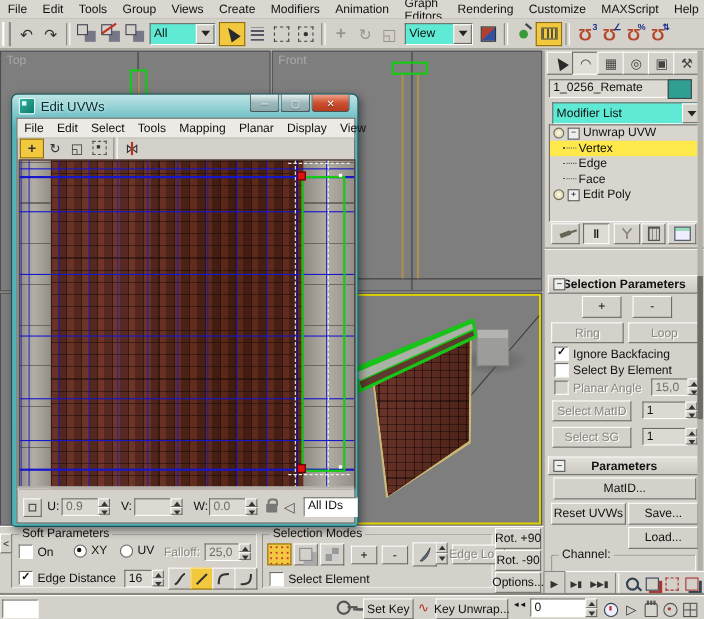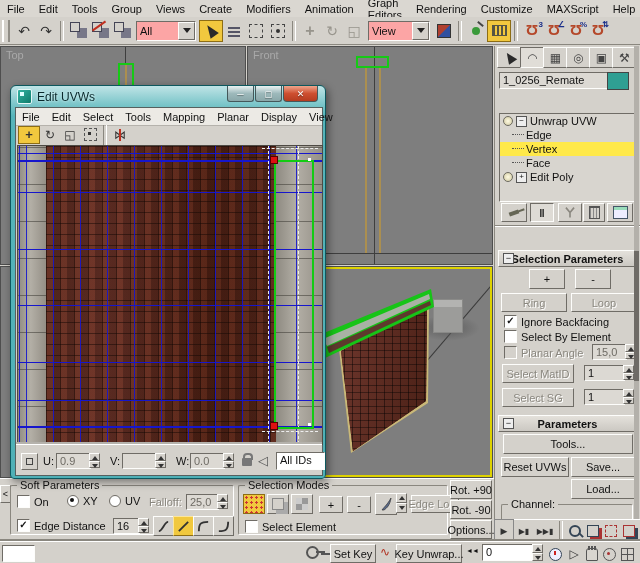--- a/index.html
+++ b/index.html
@@ -44,21 +44,21 @@
            border-bottom:1px solid #8a877f;display:flex;align-items:center;}
   .menubar .mi{padding:1px 7px;font-size:11px;}
   
   .main-toolbar{position:absolute;left:0;top:17px;width:640px;height:28px;background:#d4d1cb;
                 border-bottom:1px solid #8a877f;display:flex;align-items:center;padding-left:2px;box-sizing:border-box;}
   .tbi{width:22px;height:22px;display:flex;align-items:center;justify-content:center;
        font-size:14px;color:#333;position:relative;flex:none;}
   .tbi.gray{color:#97948c;}
   .tbi.ybg{background:#f1c83e;border:1px solid #8d6d14;width:22px;height:20px;}
   .grip{width:4px;height:22px;border-left:2px solid #fff;border-right:2px solid #908d86;margin-right:3px;flex:none;}
-  .dd{position:relative;height:18px;background:#fca5a5;border:1px solid;border-color:#6f6c66 #fdfdfb #fdfdfb #6f6c66;
+  .dd{position:relative;height:18px;background:#5eead4;border:1px solid;border-color:#6f6c66 #fdfdfb #fdfdfb #6f6c66;
       display:flex;align-items:center;flex:none;margin:0 3px;}
   .dd .txt{padding:0 3px;flex:1;font-size:11px;}
   .dd .arr{width:15px;height:16px;background:#d4d1cb;border:1px solid;border-color:#fdfdfb #6f6c66 #6f6c66 #fdfdfb;
            display:flex;align-items:center;justify-content:center;}
   .dd .arr::after{content:"";border-left:4px solid transparent;border-right:4px solid transparent;border-top:5px solid #222;}
   .magnet{color:#b5482a;font-weight:bold;font-size:15px;display:inline-block;transform:rotate(180deg);}
   .badge{position:absolute;right:0;top:0;font-size:8px;font-weight:bold;color:#1a2f8a;transform:none;}
   .lnk{width:8px;height:8px;border:1px solid #445;box-shadow:7px 6px 0 0 #778;position:relative;top:-4px;left:-3px;}
   .lnk.red::after{content:"";position:absolute;left:-2px;top:2px;width:16px;height:2px;background:#c03020;transform:rotate(-35deg);}
   .bars-ico{width:12px;height:12px;background:repeating-linear-gradient(0deg,#556 0 2px,transparent 2px 4px);}
@@ -508,34 +508,38 @@
     <span class="cp-tab" style="left:94px">
         <span>▣</span>
       </span>
     <span class="cp-tab" style="left:117px">
         <span>⚒</span>
       </span>
 
     <span class="field" style="left:4px;top:26px;width:104px;height:14px">1_0256_Remate</span>
     <span style="position:absolute;left:112px;top:26px;width:20px;height:16px;background:#2f9f93;border:1px solid #444"></span>
 
+    <span class="dd" style="position:absolute;left:4px;top:47px;width:134px">
+      <span class="txt">Modifier List</span>
+      <span class="arr"></span>
+    </span>
 
     <div class="stack">
       <div class="srow">
         <span class="bulb"></span>
         <span class="pmbox">−</span>
         <span>Unwrap UVW</span>
       </div>
+      <div class="srow sel">
+        <span class="treedash"></span>
+        <span>Vertex</span>
+      </div>
       <div class="srow">
         <span class="treedash"></span>
         <span>Edge</span>
-      </div>
-      <div class="srow sel">
-        <span class="treedash"></span>
-        <span>Vertex</span>
       </div>
       <div class="srow">
         <span class="treedash"></span>
         <span>Face</span>
       </div>
       <div class="srow">
         <span class="bulb"></span>
         <span class="pmbox">+</span>
         <span>Edit Poly</span>
       </div>
@@ -594,21 +598,21 @@
     <span class="field" style="left:89px;top:343px;width:36px;height:13px">1</span>
     <span class="spin" style="left:128px;top:343px;height:15px">
         <span class="up"></span>
         <span class="dn"></span>
       </span>
 
     <div class="rollout-h" style="top:369px">
       <span class="mm">−</span>
       <span>Parameters</span>
     </div>
-    <span class="btn" style="left:8px;top:388px;width:128px;height:18px">Tools...</span>
+    <span class="btn" style="left:8px;top:388px;width:128px;height:18px">MatID...</span>
     <span class="btn" style="left:6px;top:411px;width:66px;height:18px">Reset UVWs</span>
     <span class="btn" style="left:76px;top:411px;width:62px;height:18px">Save...</span>
     <span class="btn" style="left:76px;top:433px;width:62px;height:18px">Load...</span>
     <fieldset class="grp" style="left:6px;top:452px;width:130px;height:44px">
       <legend>Channel:</legend>
       <span class="radio on" style="left:4px;top:13px">
         <span class="dot"></span>
         <span>Map Channel</span>
       </span>
       <span class="field white" style="left:86px;top:11px;width:26px;height:13px">1</span>

